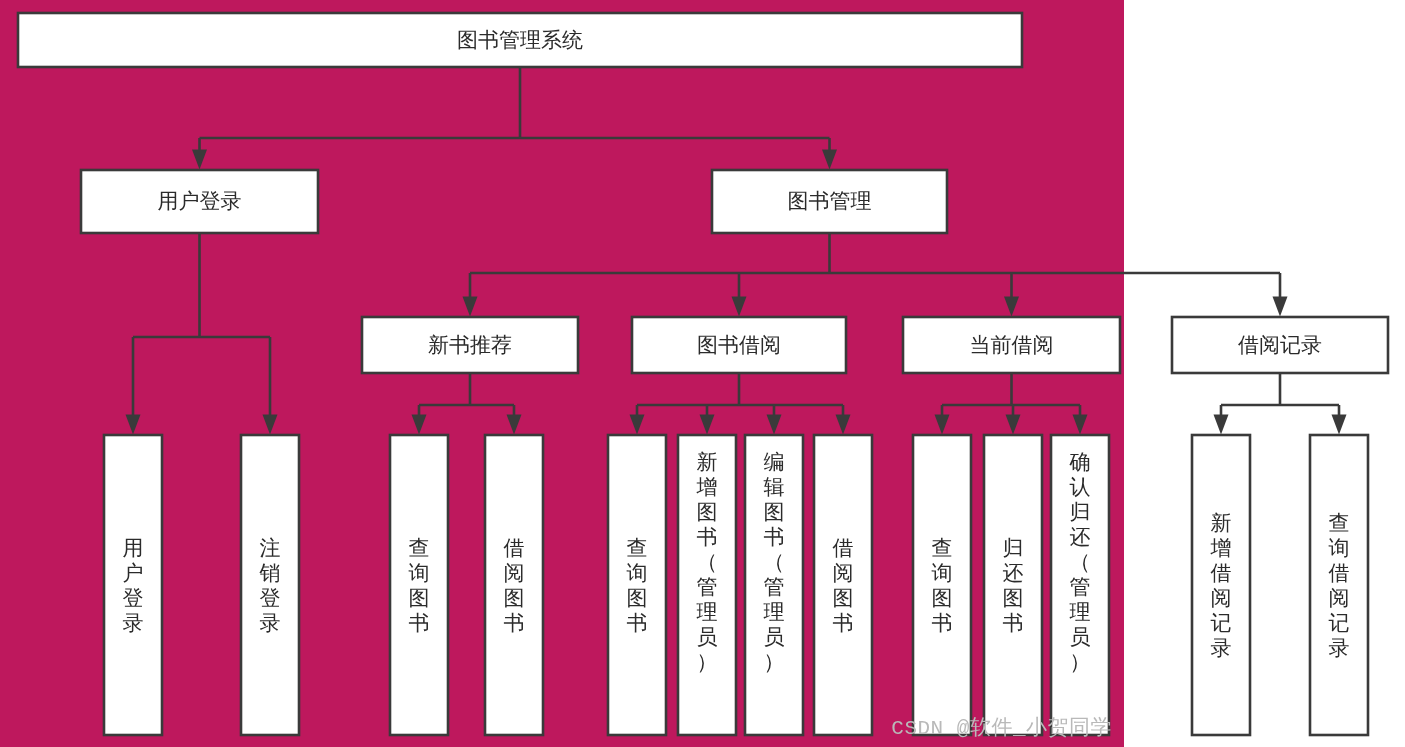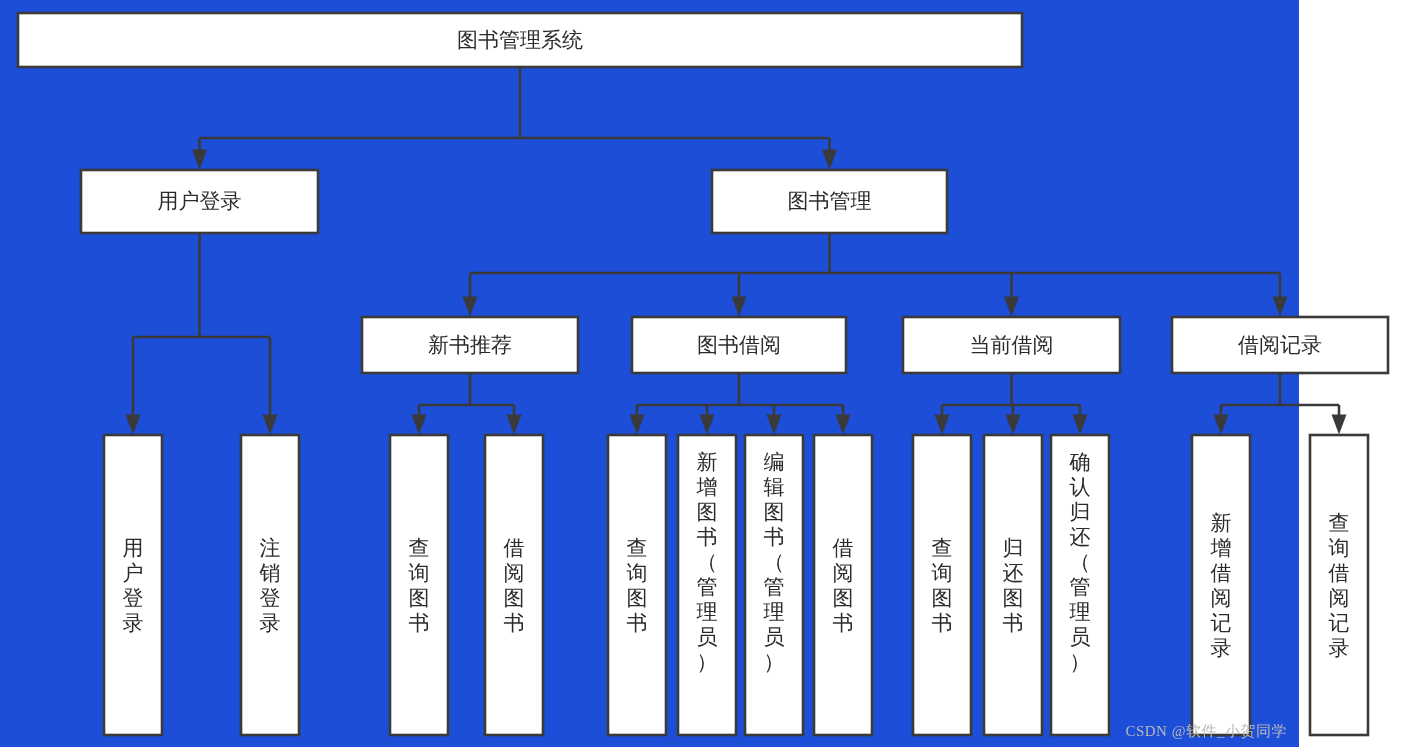--- a/index.html
+++ b/index.html
@@ -8,23 +8,23 @@
     background: #ffffff;
   }
   body {
     width: 1405px;
     height: 747px;
     font-family: "Liberation Sans", "DejaVu Sans", sans-serif;
     overflow: hidden;
   }
   #diagram-root {
     position: relative;
-    width: 1299px;
+    width: 1124px;
     height: 747px;
-    background: #1d4ed8;
+    background: #be185d;
   }
   svg.chart-svg {
     position: absolute;
     top: 0;
     left: 0;
     width: 1405px;
     height: 747px;
     display: block;
   }
   .node-box {
@@ -53,22 +53,22 @@
   .node-label-v {
     font-family: "Liberation Sans", "DejaVu Sans", sans-serif;
     font-size: 21px;
     fill: #2b2b2b;
     text-anchor: middle;
   }
   .watermark-text {
     position: absolute;
     right: 12px;
     bottom: 6px;
-    font-family: Liberation Serif, serif;
-    font-size: 15px;
+    font-family: Liberation Mono, monospace;
+    font-size: 21px;
     color: #b9b9b9;
     letter-spacing: 0.5px;
     white-space: nowrap;
     user-select: none;
   }
 </style>
 </head>
 <body>
 
 <div id="diagram-root">

